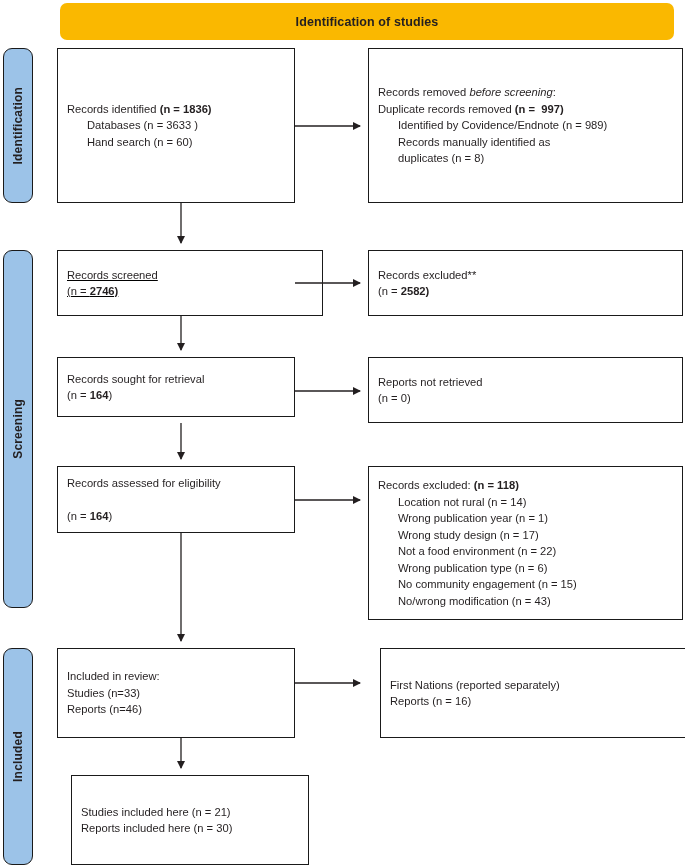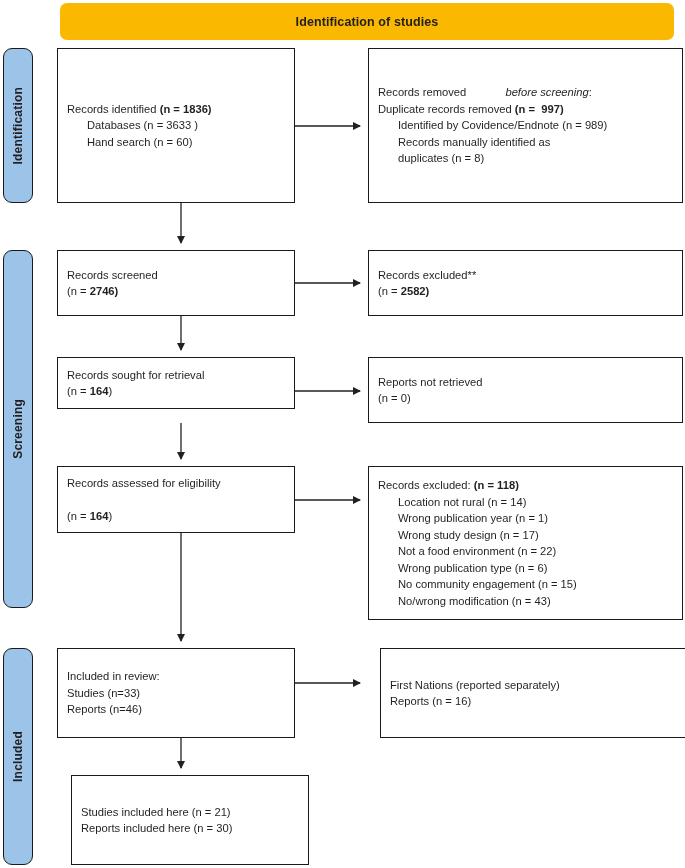--- a/index.html
+++ b/index.html
@@ -76,21 +76,21 @@
     padding: 0 9px;
   }
   .flow-box .line {
     font-size: 11.2px;
     color: #231f20;
     line-height: 16.5px;
     white-space: pre;
   }
   .flow-box .line.indent-1 { padding-left: 20px; }
   .flow-box b { font-weight: bold; }
-  .flow-box i { font-style: italic; margin-left: 36px; }
+  .flow-box i { font-style: italic; }
 
   
   .conn {
     position: absolute;
   }
   .conn svg { display: block; overflow: visible; }
 </style>
 </head>
 <body>
 
@@ -119,31 +119,31 @@
     </div>
 
   <div class="flow-box" style="left:368px; top:48px; width:315px; height:155px;">
       <div class="line"><span>Records removed </span><i>before screening</i><span>:</span></div>
       <div class="line"><span>Duplicate records removed </span><b>(n =  997)</b></div>
       <div class="line indent-1"><span>Identified by Covidence/Endnote (n = 989)</span></div>
       <div class="line indent-1"><span>Records manually identified as</span></div>
       <div class="line indent-1"><span>duplicates (n = 8)</span></div>
     </div>
 
-  <div class="flow-box" style="left:57px; top:250px; width:238px; height:66px;">
+  <div class="flow-box" style="left:57px; top:250px; width:266px; height:66px;text-decoration:underline;">
       <div class="line"><span>Records screened</span></div>
       <div class="line"><span>(n = </span><b>2746)</b></div>
     </div>
 
   <div class="flow-box" style="left:368px; top:250px; width:315px; height:66px;">
       <div class="line"><span>Records excluded**</span></div>
       <div class="line"><span>(n = </span><b>2582)</b></div>
     </div>
 
-  <div class="flow-box" style="left:57px; top:357px; width:238px; height:52px;">
+  <div class="flow-box" style="left:57px; top:357px; width:238px; height:60px;">
       <div class="line"><span>Records sought for retrieval</span></div>
       <div class="line"><span>(n = </span><b>164</b><span>)</span></div>
     </div>
 
   <div class="flow-box" style="left:368px; top:357px; width:315px; height:66px;">
       <div class="line"><span>Reports not retrieved</span></div>
       <div class="line"><span>(n = 0)</span></div>
     </div>
 
   <div class="flow-box" style="left:57px; top:466px; width:238px; height:67px;gap:16px;">

